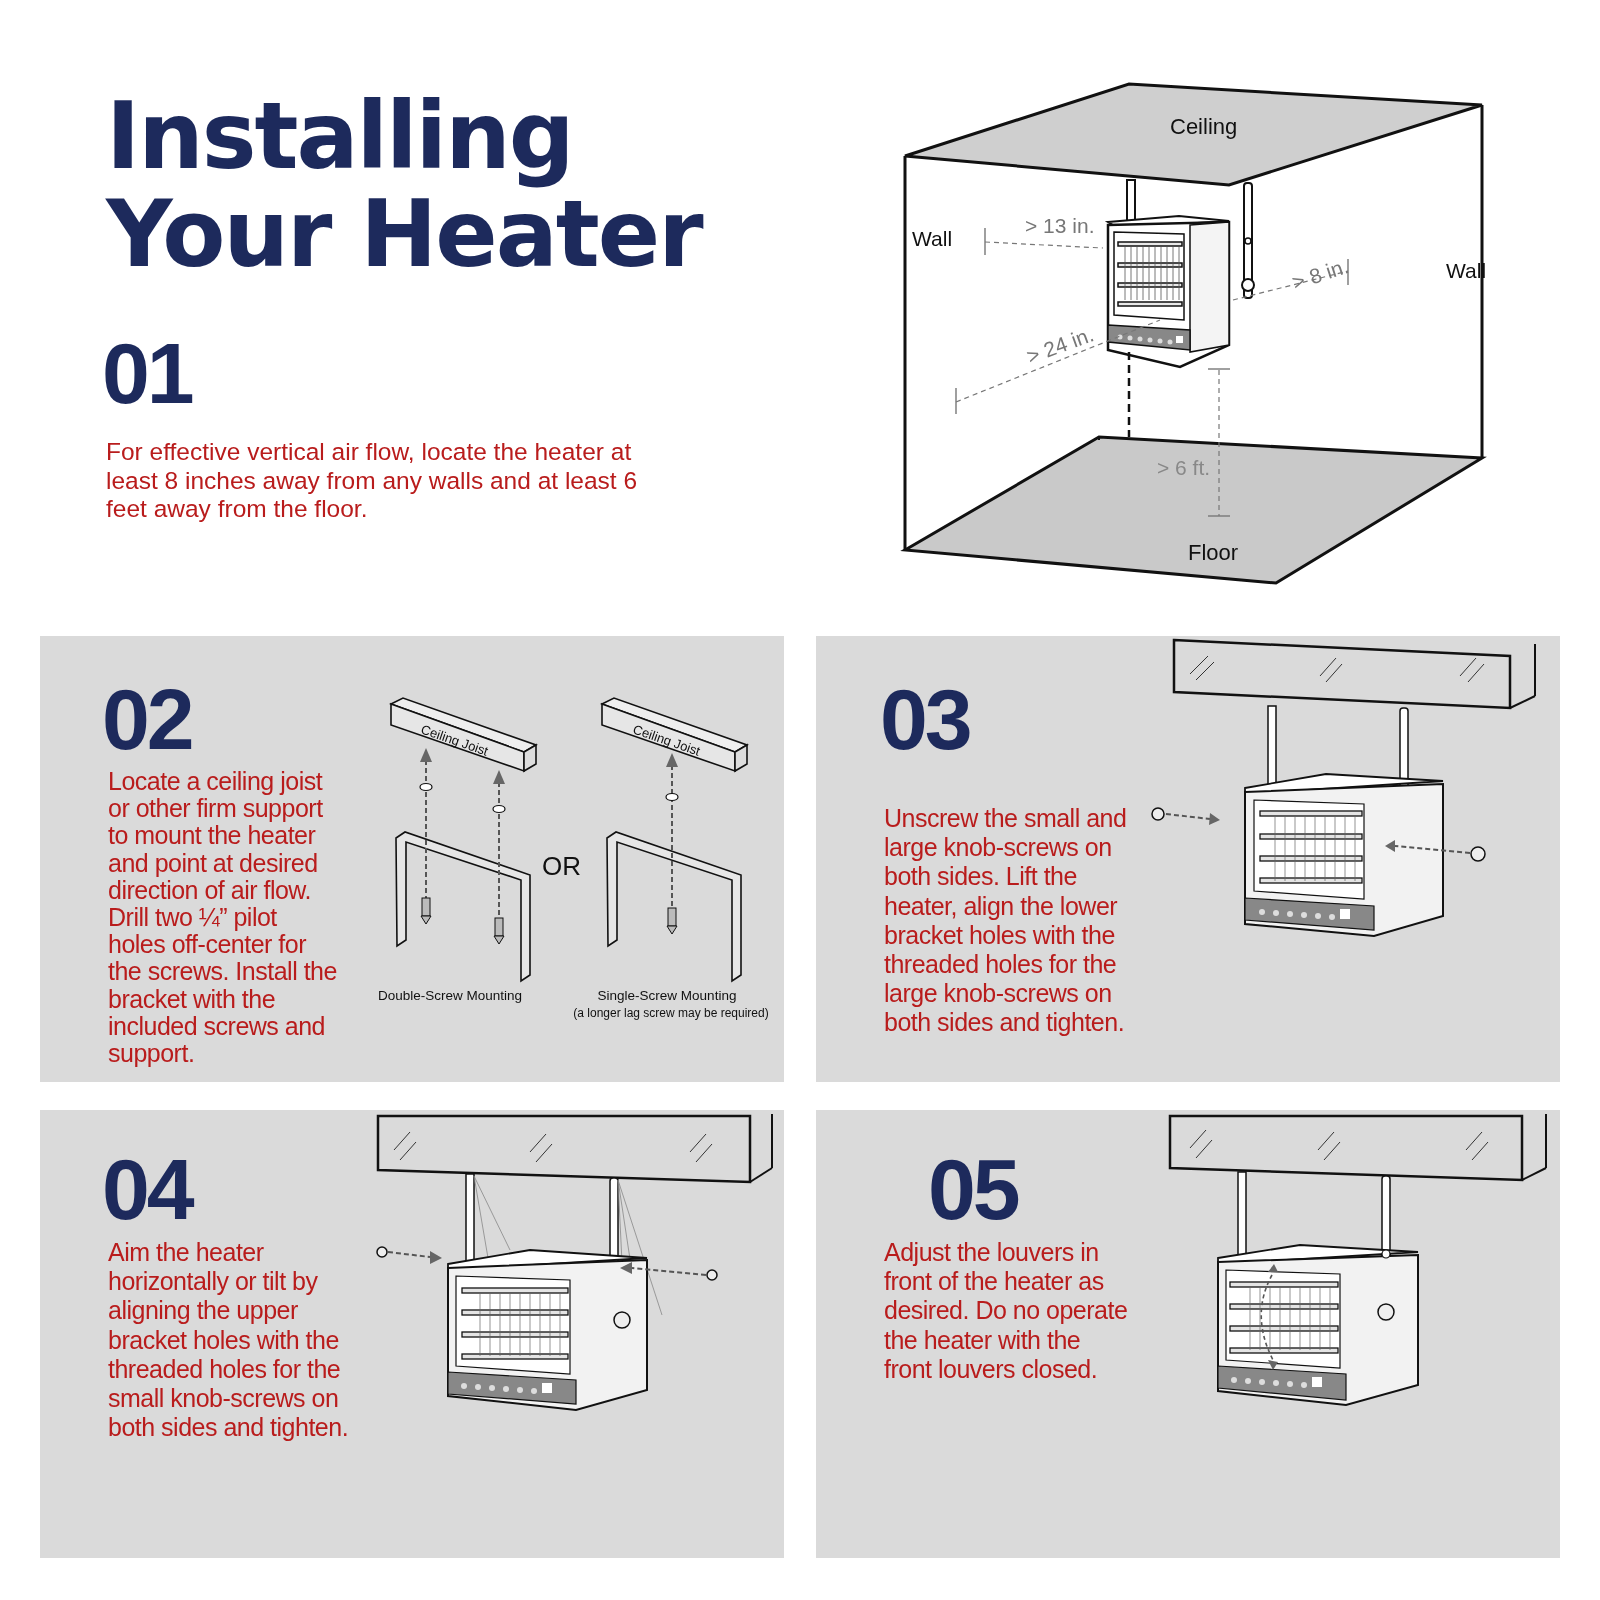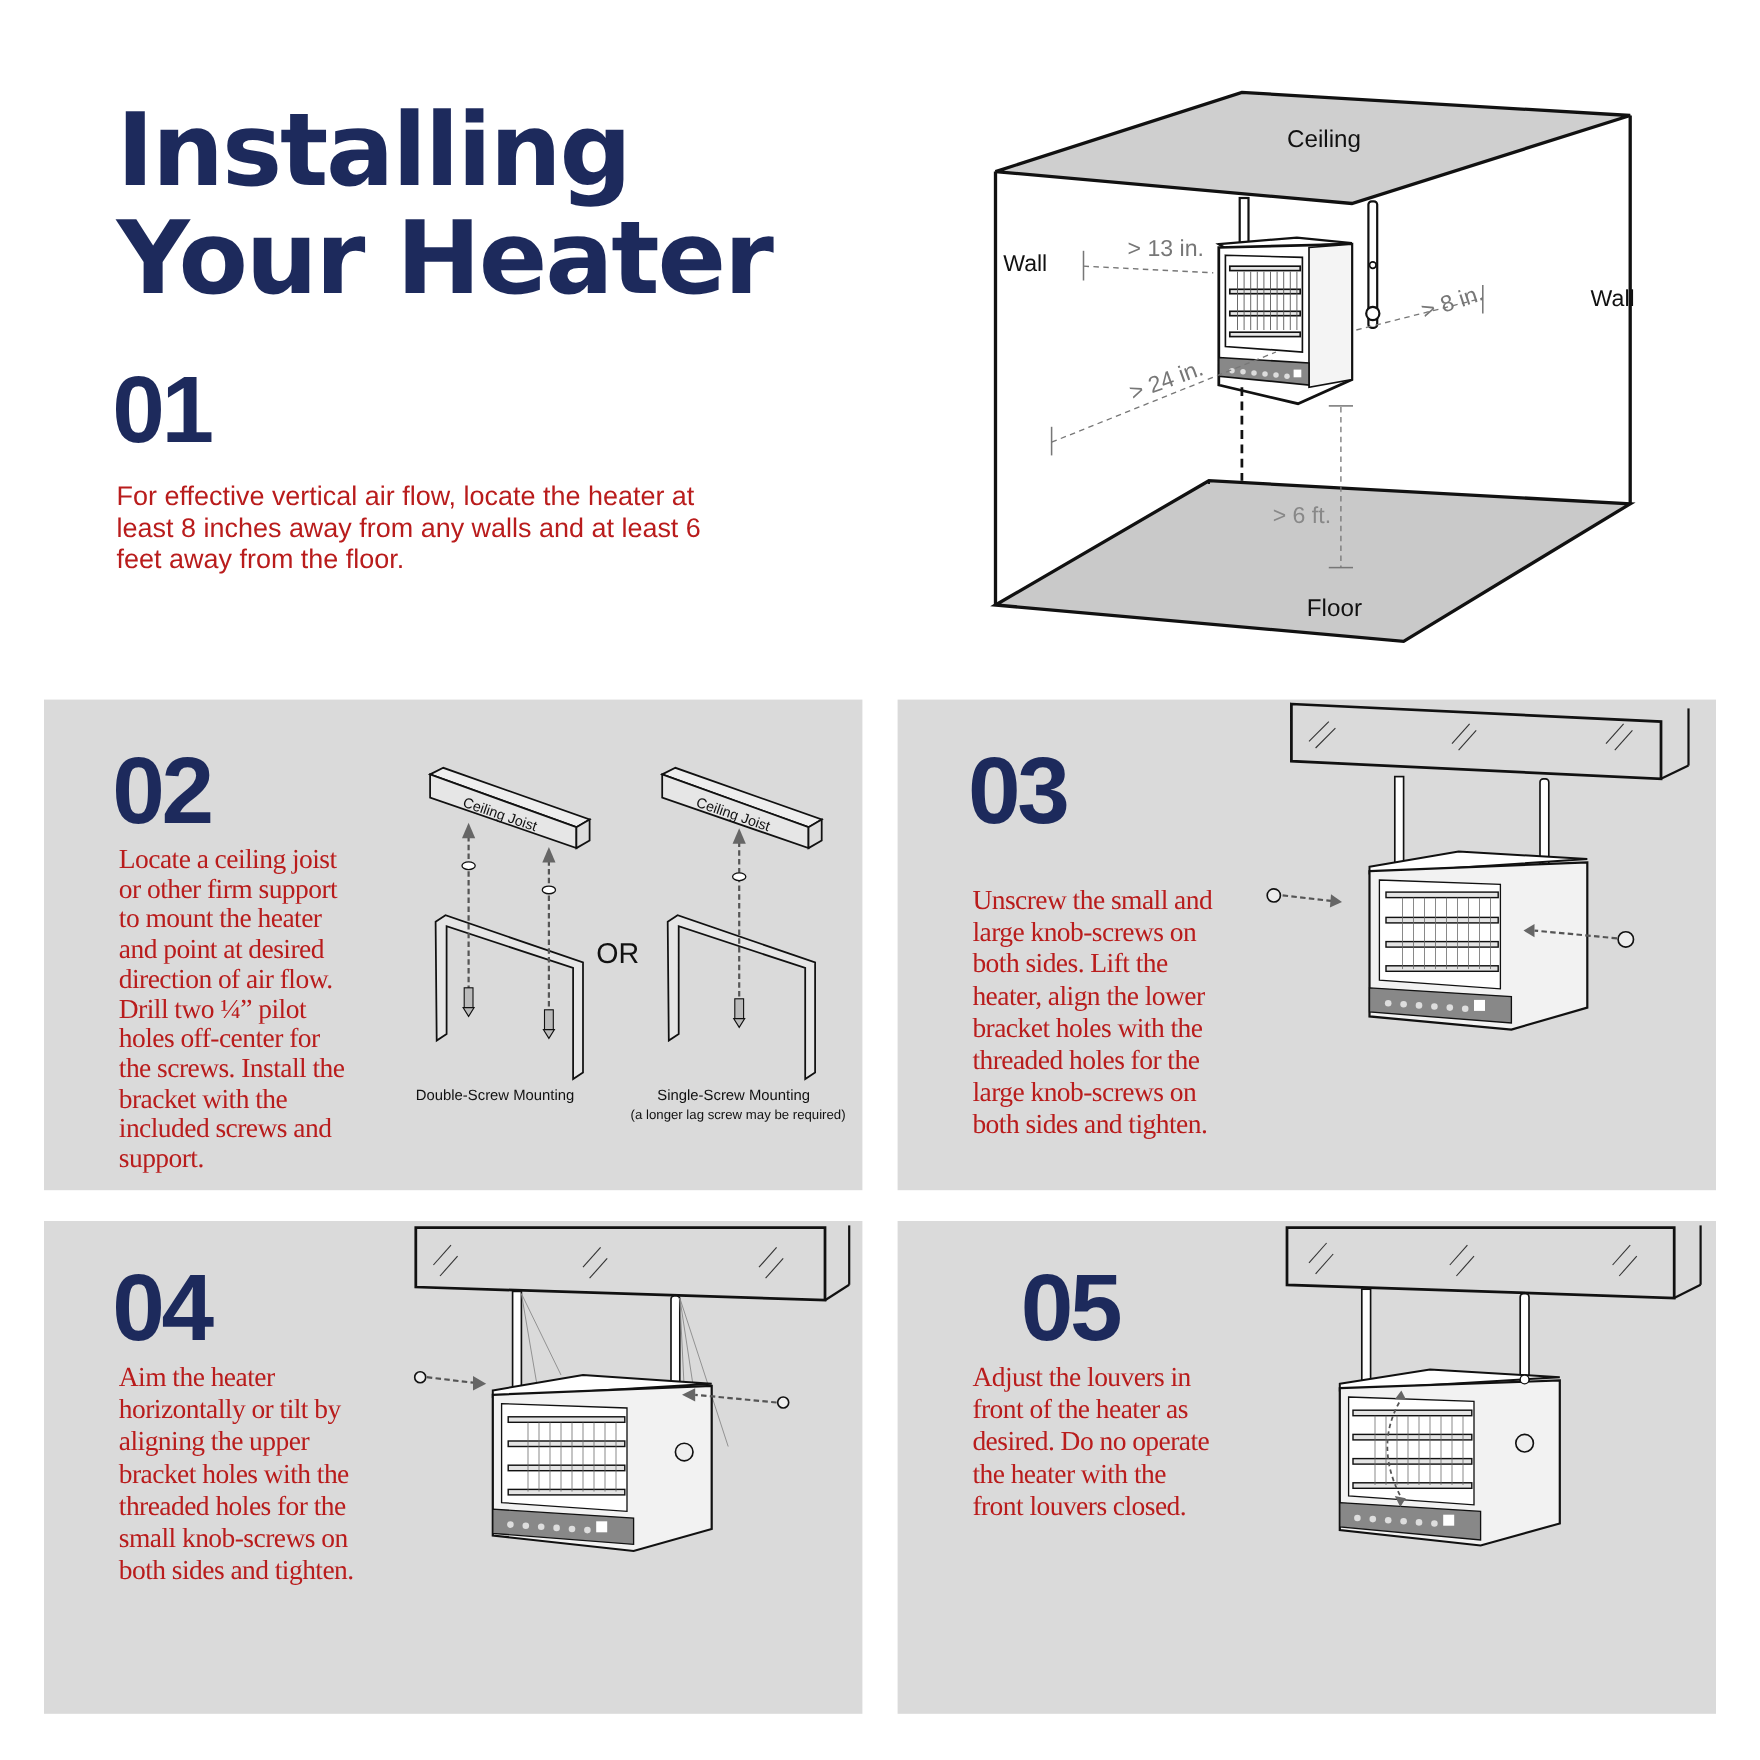--- a/index.html
+++ b/index.html
@@ -4,21 +4,21 @@
 <style>
   * { margin:0; padding:0; box-sizing:border-box; }
   html, body { width:1600px; height:1600px; background:#ffffff; overflow:hidden; }
   body { position:relative; font-family:"Liberation Sans", sans-serif; color:#2b2b2b; }
 
   .title { position:absolute; left:106px; top:88px; color:#1d2a5c; font-family:"DejaVu Sans", sans-serif;
     font-weight:bold; font-size:92px; line-height:98px; letter-spacing:-2px; }
   .step-num { position:absolute; color:#1d2a5c; font-family:Liberation Sans, sans-serif; font-weight:bold;
     font-size:86px; line-height:86px; letter-spacing:-3px; }
   .step-text { position:absolute; color:#b91c1c; font-family:"Liberation Sans", sans-serif; font-size:24px; line-height:29.5px; }
-  .step-text.narrow { font-family:Liberation Serif, serif; font-size:25px; letter-spacing:-0.5px; }
+  .step-text.narrow { font-family:Liberation Sans, sans-serif; font-size:25px; letter-spacing:-0.5px; }
 
   .panel { position:absolute; background:#dadada; }
   svg { position:absolute; overflow:visible; }
   .lbl { font-family:"Liberation Sans", sans-serif; }
 </style>
 </head>
 <body>
 
 <div class="title">
   <div>Installing</div>

